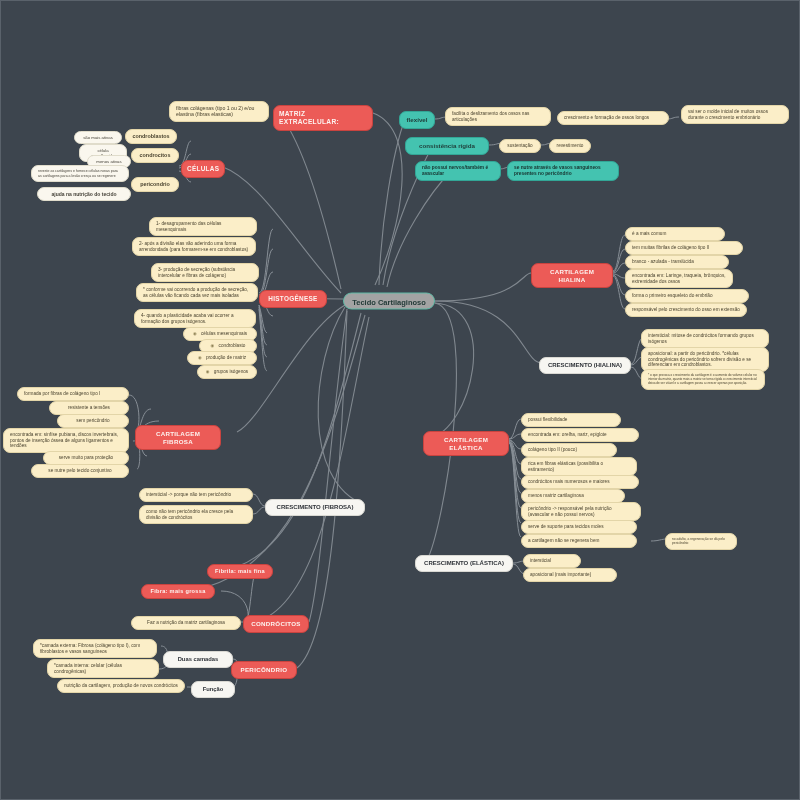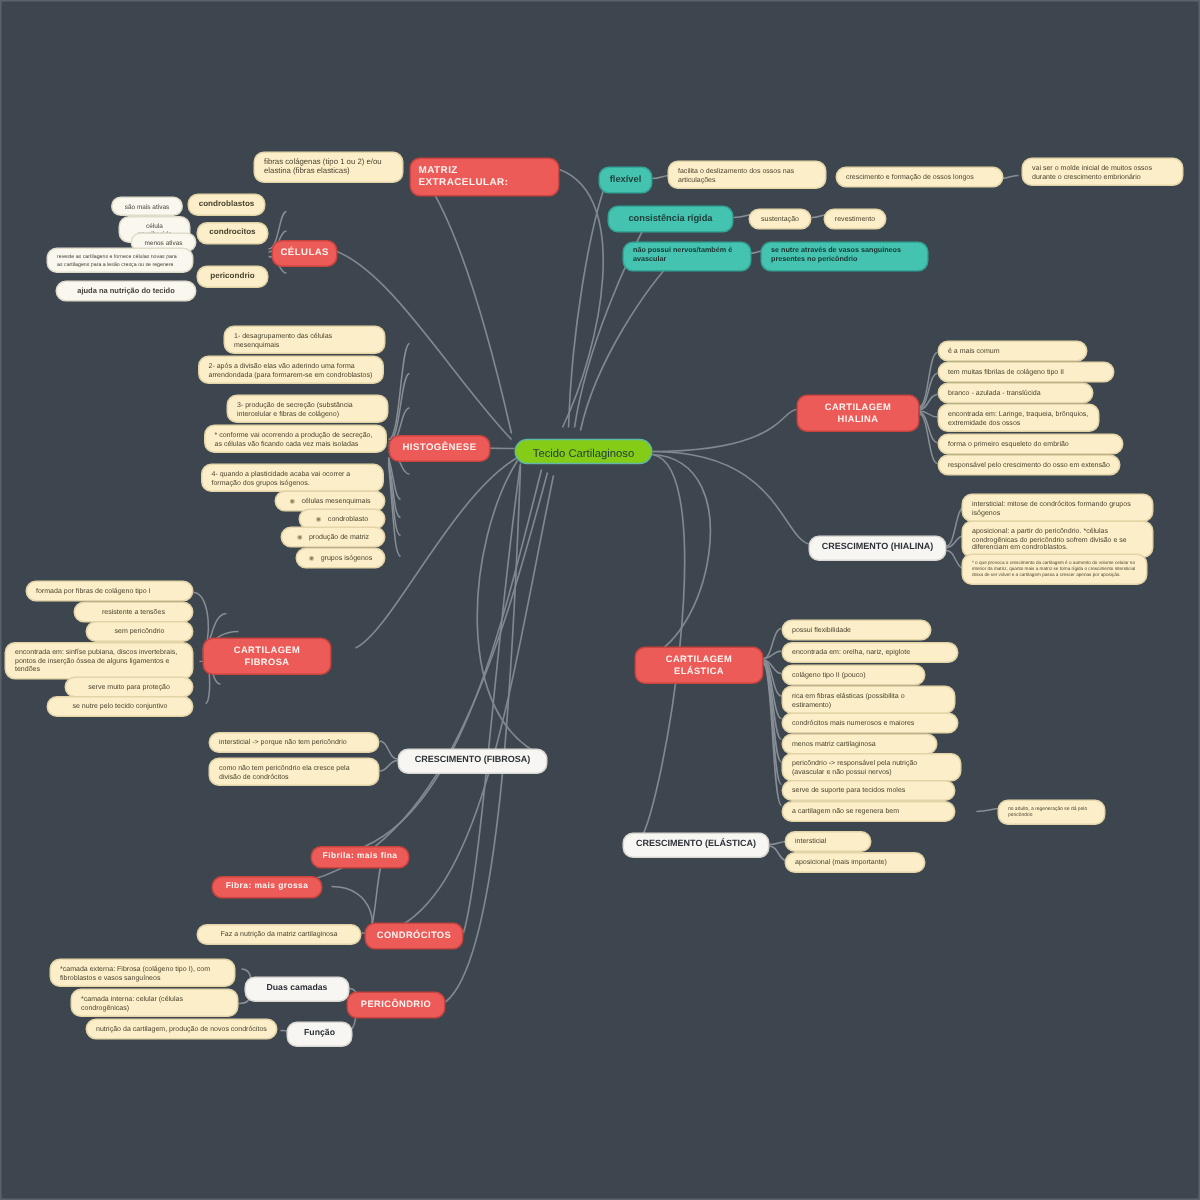--- a/index.html
+++ b/index.html
@@ -17,21 +17,21 @@
     position:absolute;
     box-sizing:border-box;
     border-radius:7px;
     padding:3px 6px;
     line-height:1.22;
     white-space:normal;
     z-index:2;
   }
   
   .n-center{
-    background:#84cc16;color:#233b38;font-weight:normal;
+    background:#a3a3a3;color:#233b38;font-weight:bold;
     border:1px solid #5fb9a5;border-radius:9px;
     text-align:center;
   }
   .n-red{
     background:#ec5b57;color:#fdf2ef;font-weight:bold;
     border:1px solid #c9433f;letter-spacing:.3px;
   }
   .n-teal{
     background:#44c3b0;color:#1f3d39;font-weight:bold;
     border:1px solid #32a696;

